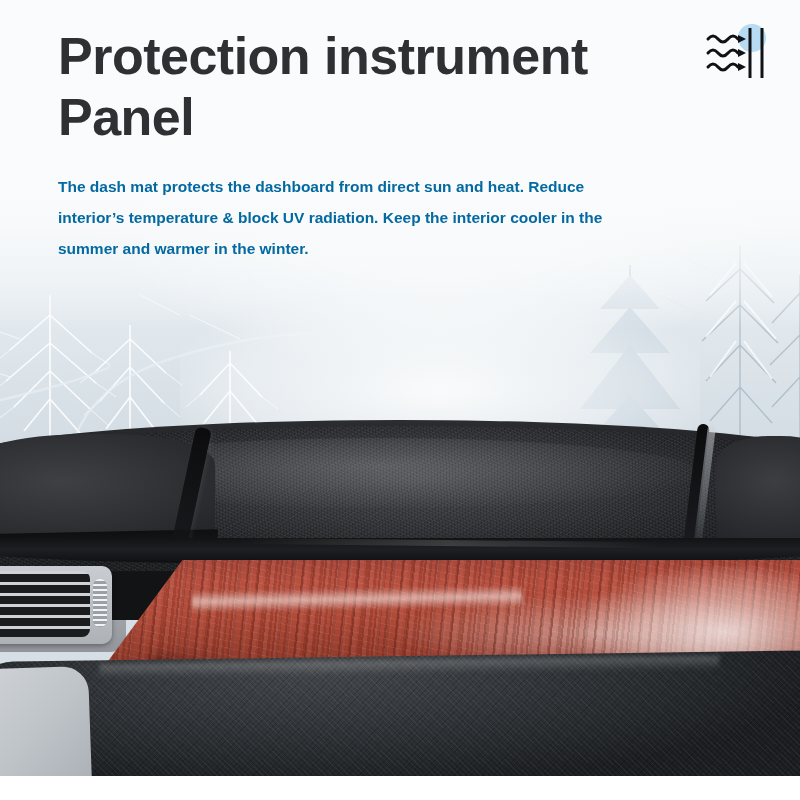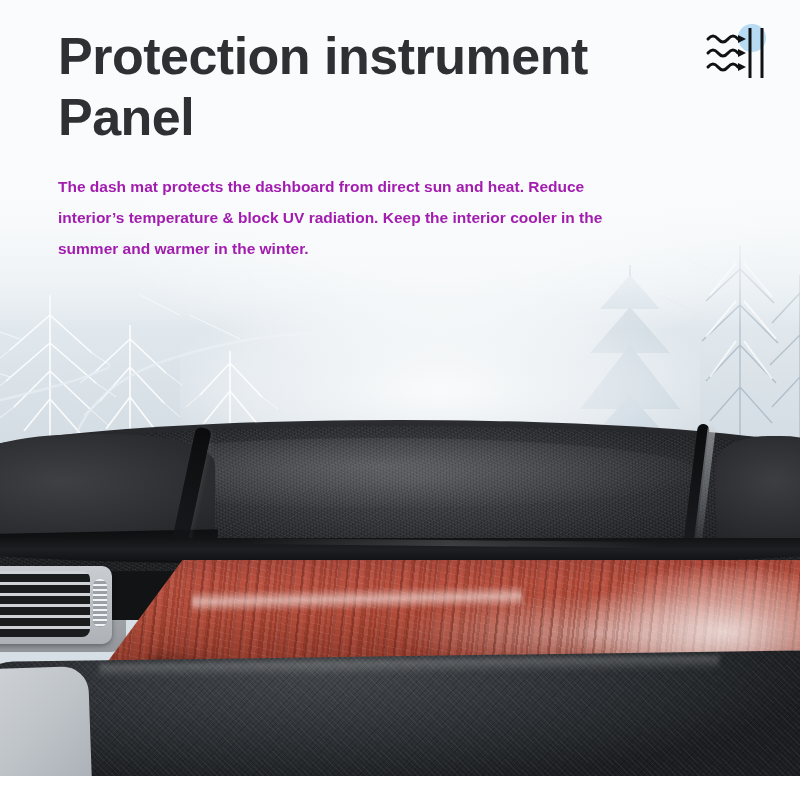--- a/index.html
+++ b/index.html
@@ -237,21 +237,21 @@
     line-height:1.18;
     letter-spacing:-.5px;
     color:#2e3034;
   }
   .desc{
     margin:0;
     padding:22px 190px 0 58px;
     font-size:15.5px;
     font-weight:700;
     line-height:2.0;
-    color:#a21caf;
+    color:#0369a1;
   }
 
   
   .uv-icon{
     position:absolute;right:24px;top:22px;width:74px;height:62px;
     z-index:12;
   }
 </style>
 </head>
 <body>

